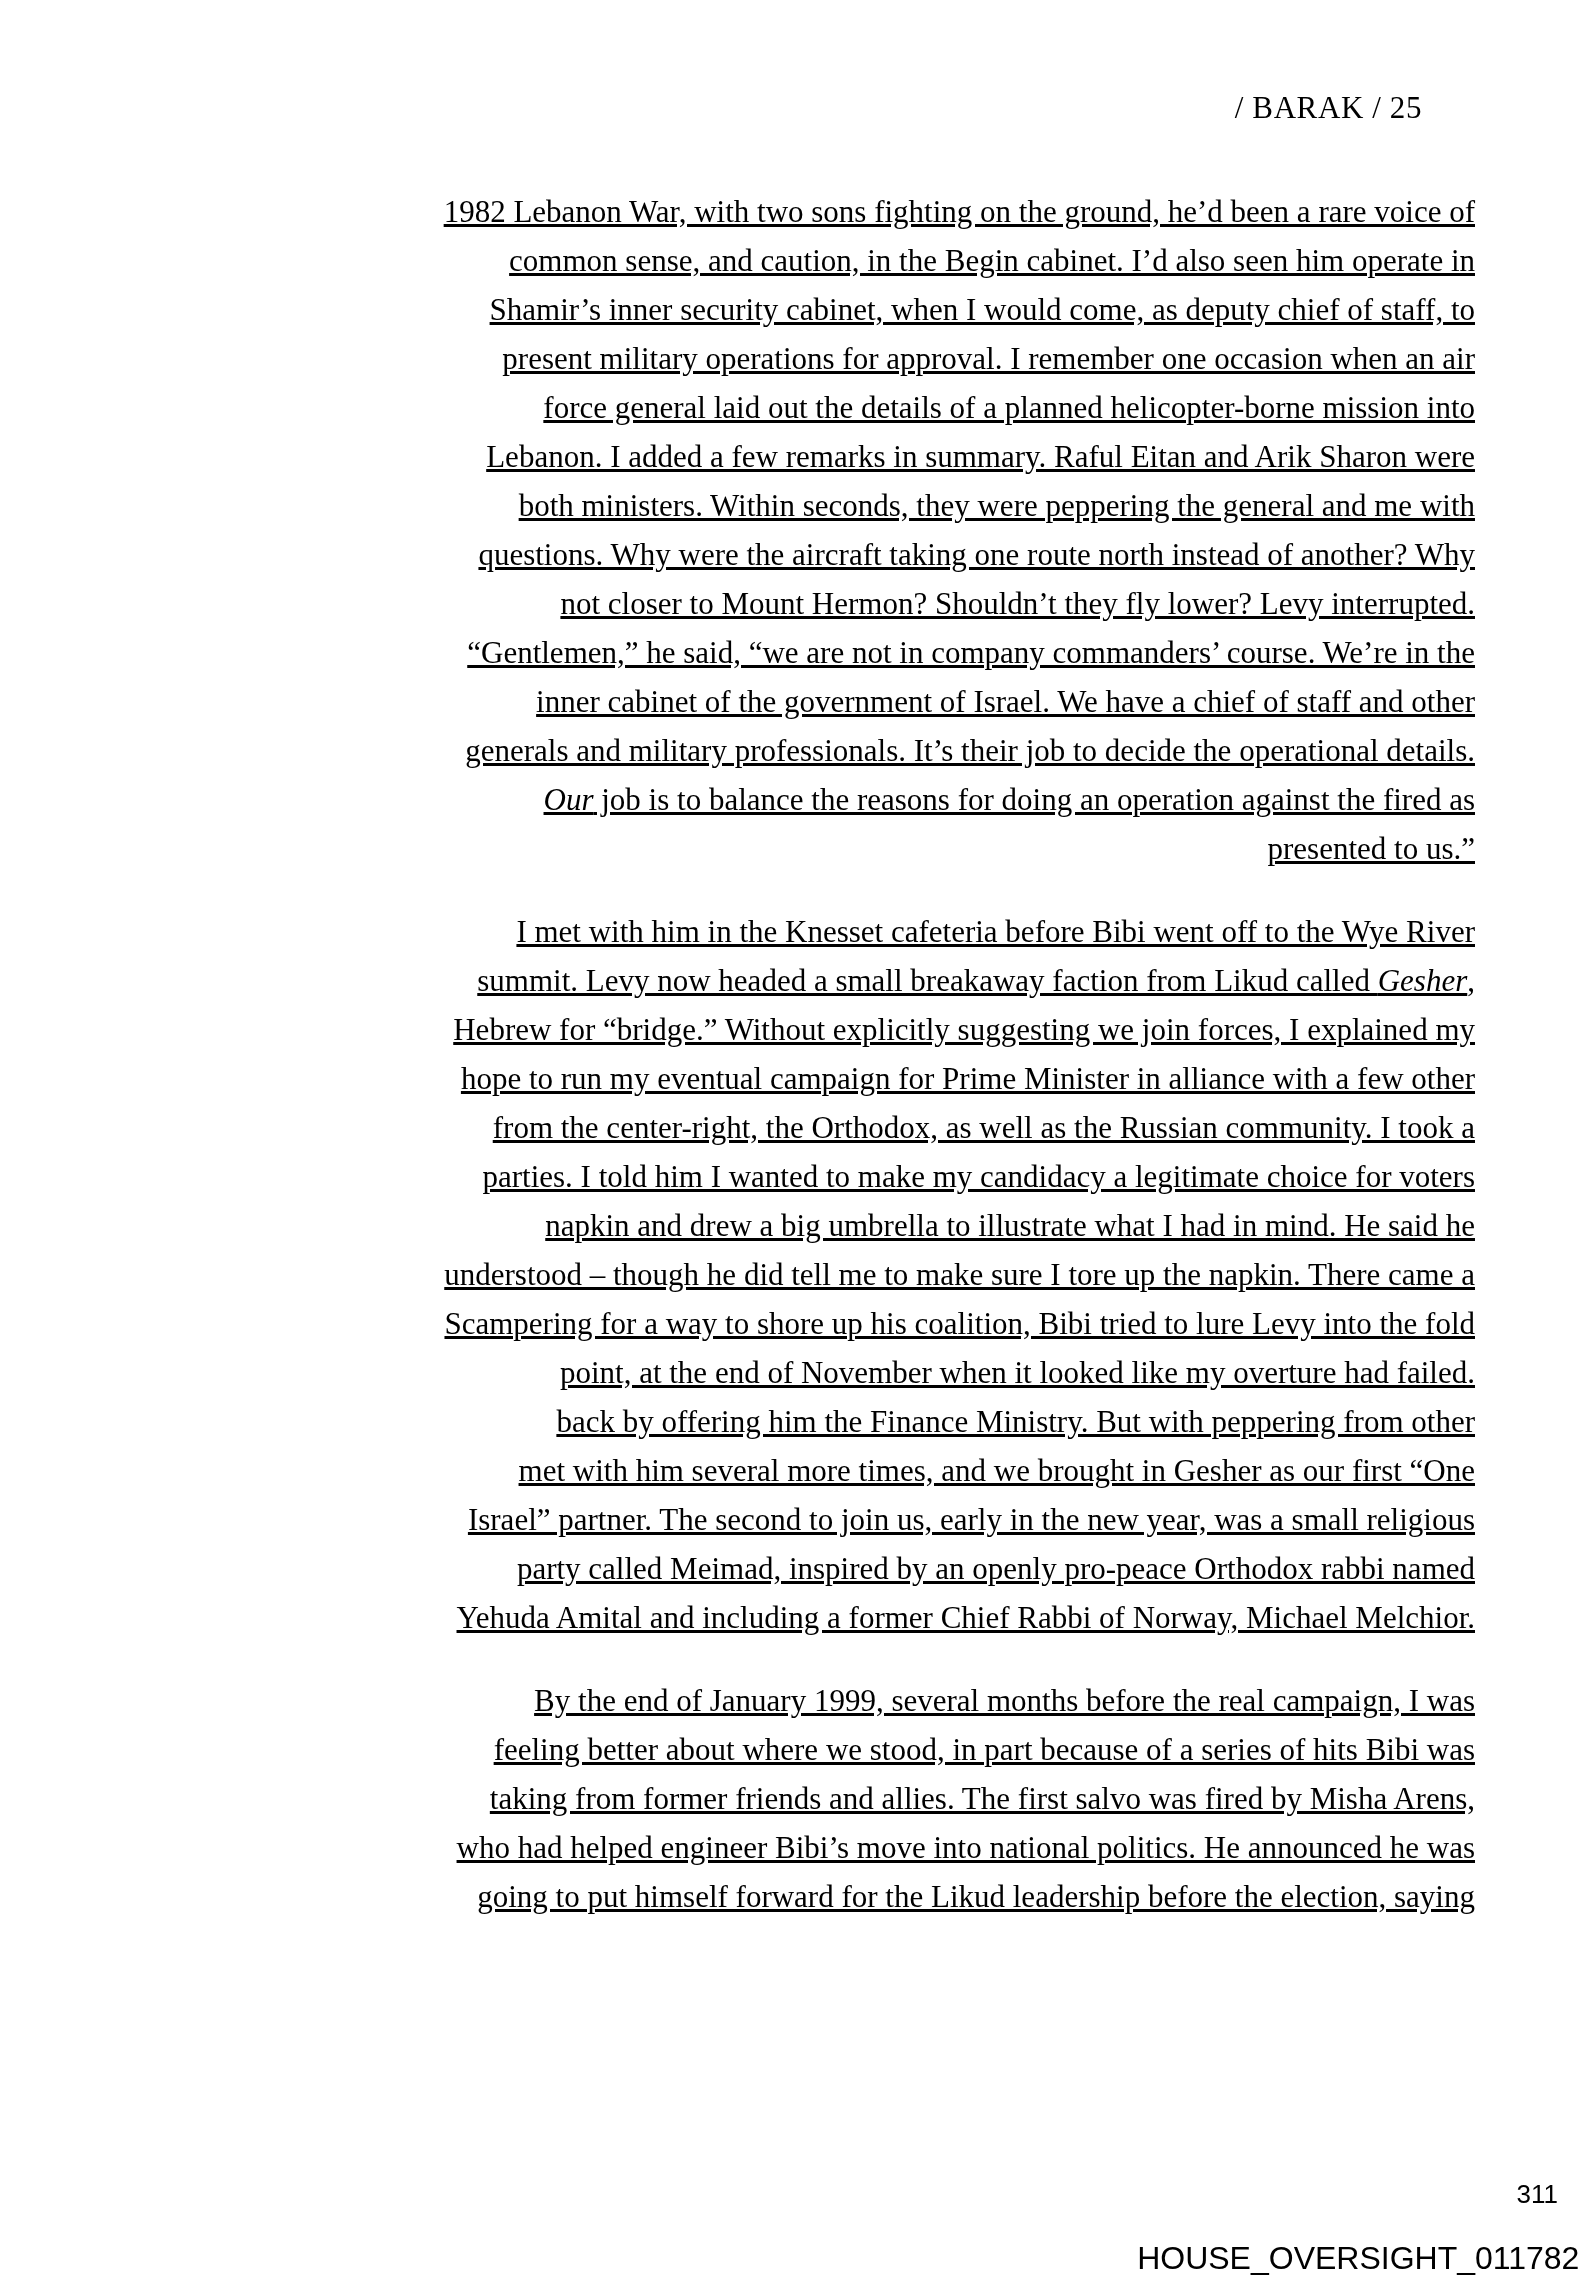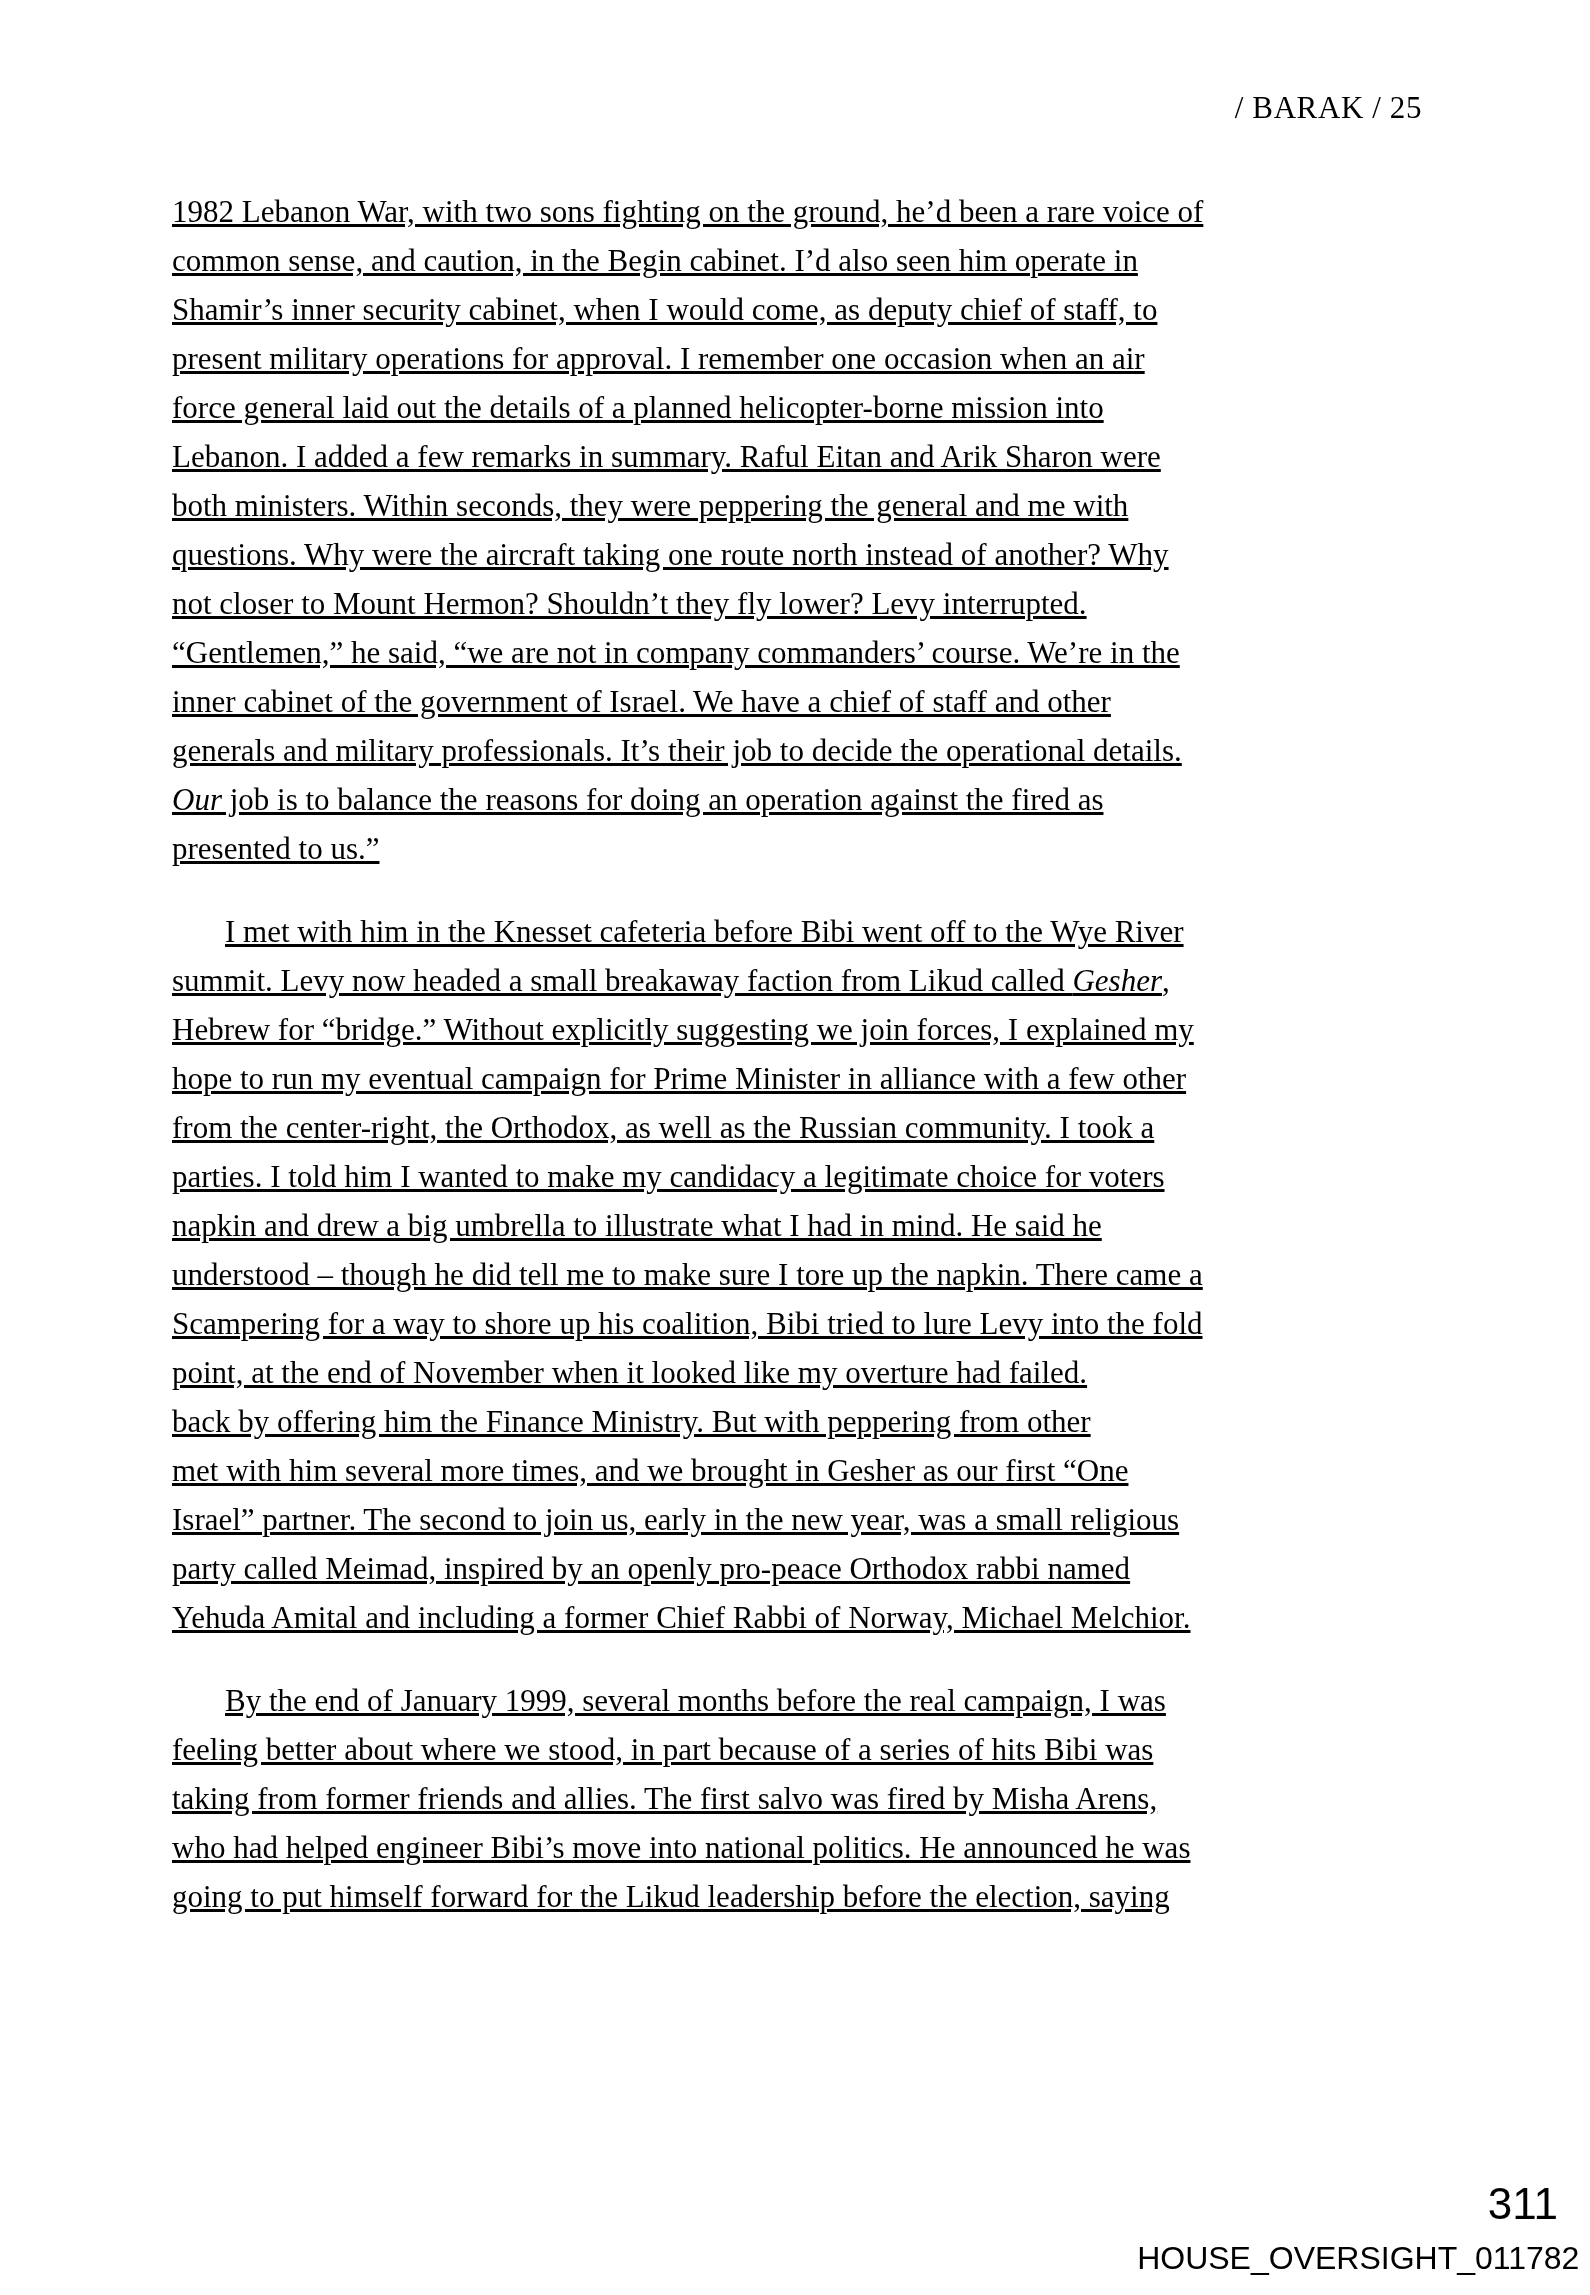--- a/index.html
+++ b/index.html
@@ -4,20 +4,21 @@
 <style>
   html,body{margin:0;padding:0;background:#e8e8e8;}
   .page{
     position:relative;
     width:1591px;
     height:2295px;
     background:#ffffff;
     color:#000000;
     font-family:"Liberation Serif", serif;
     overflow:hidden;
+    text-align:right;
   }
   .running-header{
     position:absolute;
     top:90px;
     right:169px;
     font-size:31px;
     letter-spacing:0.6px;
     white-space:nowrap;
   }
   .body-text{
@@ -34,21 +35,21 @@
     line-height:49px;
     white-space:nowrap;
   }
   .line.first{padding-left:53px;}
   .it{font-style:italic;}
   .page-number{
     position:absolute;
     top:2179px;
     right:33px;
     font-family:"Liberation Sans", sans-serif;
-    font-size:44px;
+    font-size:26px;
   }
   .bates-stamp{
     position:absolute;
     top:2240px;
     right:11.6px;
     font-family:"Liberation Sans", sans-serif;
     font-size:32px;
     letter-spacing:0px;
     white-space:nowrap;
     margin-left:10px;

